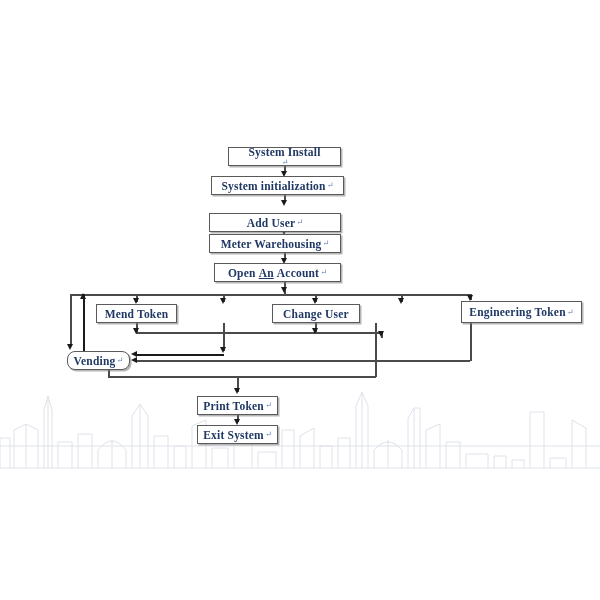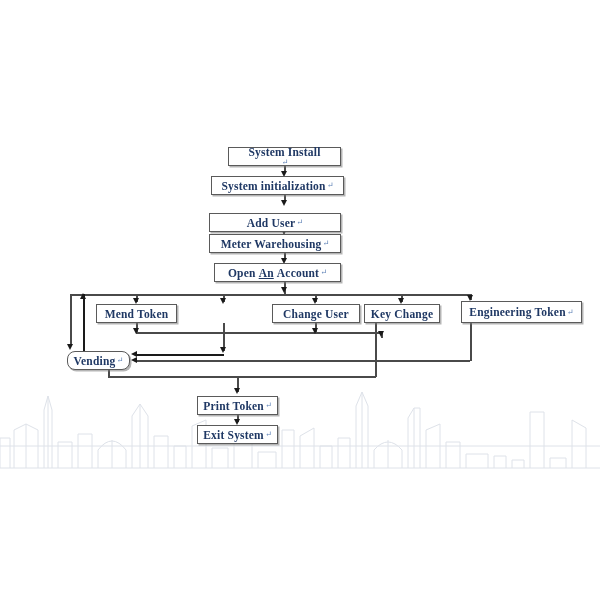--- a/index.html
+++ b/index.html
@@ -221,23 +221,20 @@
 
   <div class="node" style="left:96px; top:304px; width:81px; height:19px;text-align:center;">
     <span>Mend Token</span>
   </div>
 
 
   <div class="node" style="left:272px; top:304px; width:88px; height:19px;">
     <span>Change User</span>
   </div>
 
-  <div class="node" style="left:364px; top:304px; width:76px; height:19px;">
-    <span>Key Change</span>
-  </div>
 
   <div class="node" style="left:461px; top:301px; width:121px; height:22px;">
     <span>Engineering Token</span>
       <span class="pilcrow">↵</span>
   </div>
 
   <div class="node" style="left:67px; top:351px; width:63px; height:19px;border-radius:8px;">
     <span>Vending</span>
       <span class="pilcrow">↵</span>
   </div>

